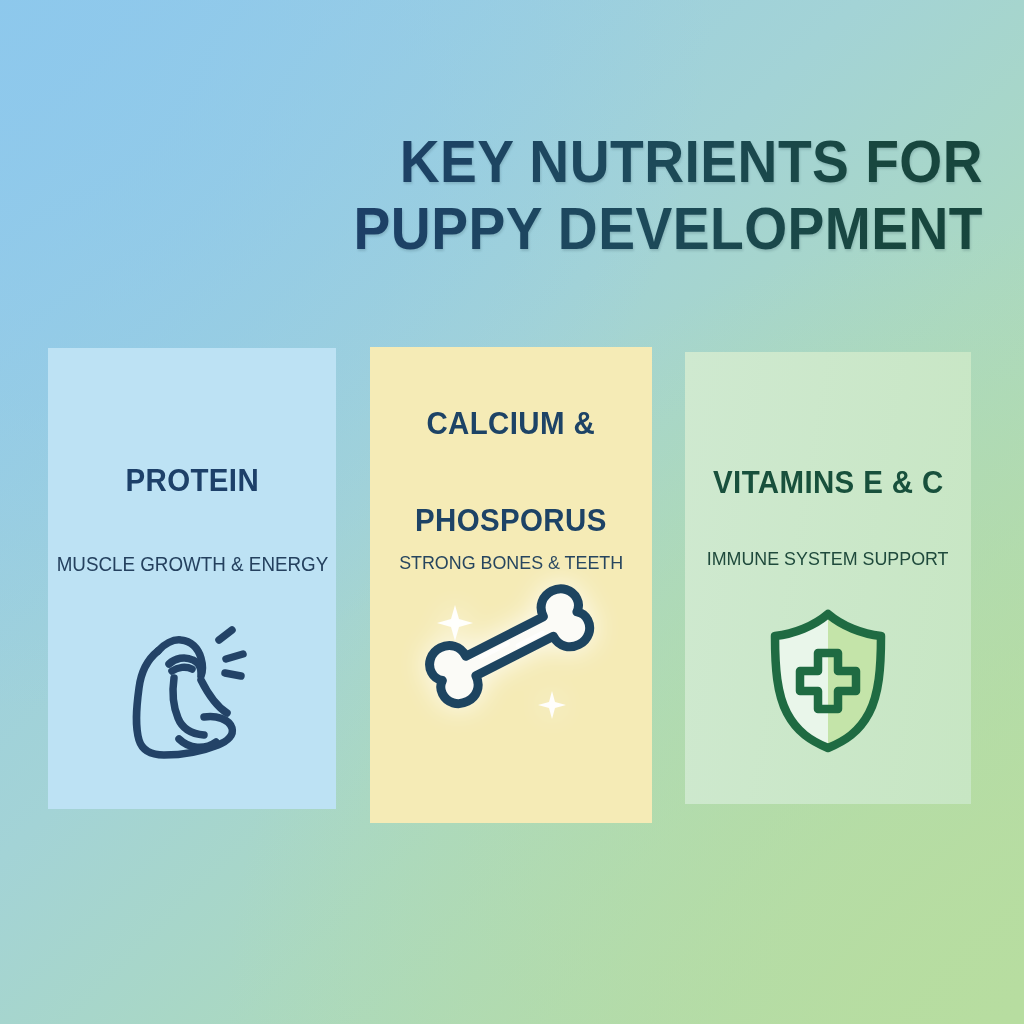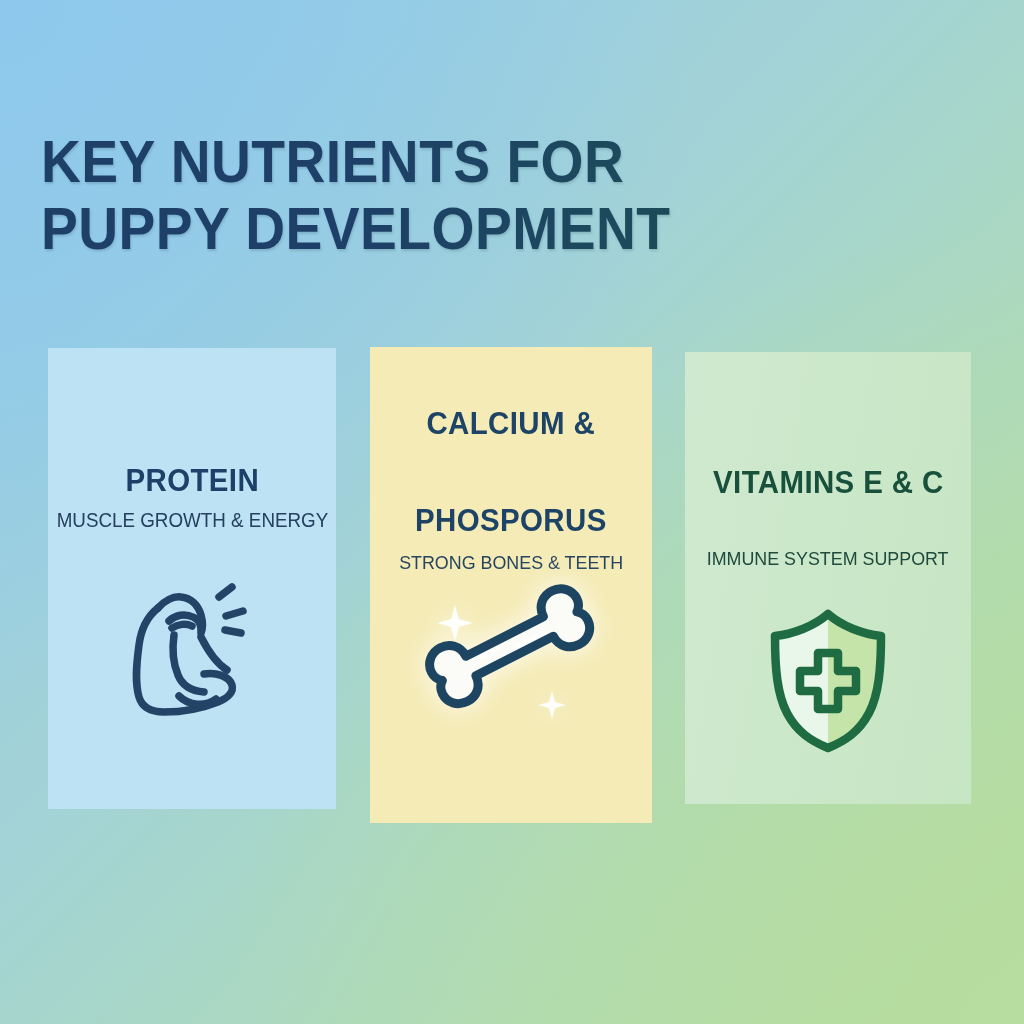--- a/index.html
+++ b/index.html
@@ -24,21 +24,21 @@
       linear-gradient(135deg, #93caec 0%, #a3d3d6 42%, #aad8c2 62%, #b7dda0 100%);
     overflow: hidden;
   }
 
   
   .title-block {
     position: absolute;
     left: 0;
     top: 128px;
     width: 1024px;
-    text-align: left;
+    text-align: right;
   }
   .title-line {
     font-family: "Liberation Sans Narrow", "Liberation Sans", sans-serif;
     font-weight: bold;
     font-size: 60px;
     line-height: 67px;
     letter-spacing: 0.5px;
     transform: scaleX(0.92);
     white-space: nowrap;
     background-image: linear-gradient(100deg, #1d3f68 0%, #1d3f68 32%, #1d4a5c 62%, #18473f 88%, #17453d 100%);
@@ -51,21 +51,21 @@
   }
 
   
   .card {
     position: absolute;
     box-sizing: border-box;
     display: flex;
     flex-direction: column;
     align-items: center;
   }
-  .card-protein   { left: 48px;  top: 348px; width: 288px; height: 461px; background: #bde2f4; }
+  .card-protein   { left: 48px;  top: 348px; width: 288px; height: 461px; background: #bde2f4; gap: 44px; }
   .card-calcium   { left: 370px; top: 347px; width: 282px; height: 476px; background: #f5ebb6; }
   .card-vitamins  { left: 685px; top: 352px; width: 286px; height: 452px; background: #cbe8ca;
                     background-image: linear-gradient(100deg, #cfe9d0 0%, #c7e6c3 100%); gap: 36px; }
 
   .card-heading {
     font-family: "Liberation Sans Narrow", "Liberation Sans", sans-serif;
     font-weight: bold;
     letter-spacing: 0.4px;
     text-align: center;
     transform: scaleX(0.95);

